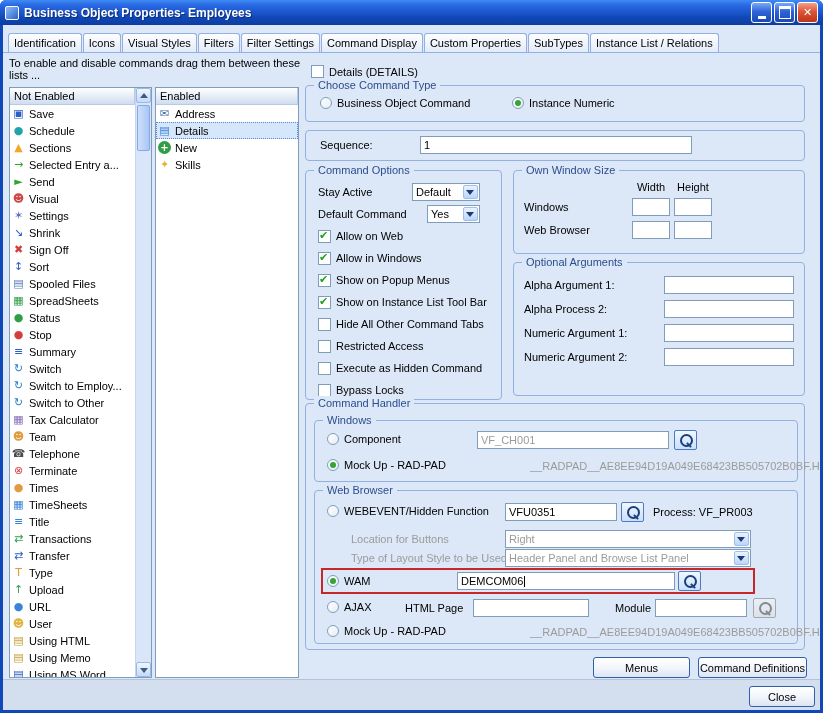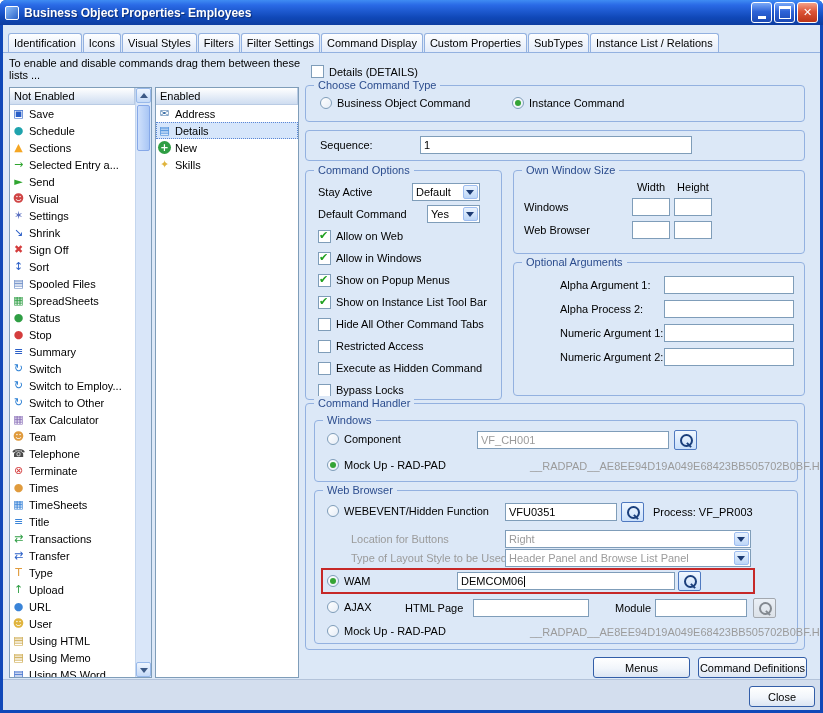--- a/index.html
+++ b/index.html
@@ -92,21 +92,21 @@
 
   .ows-rows { position:absolute; left:10px; top:8px; right:6px; }
   .ows-hdr { display:flex; height:16px; align-items:center; }
   .ows-hdr .sp { width:108px; } .ows-hdr .col { width:38px; text-align:center; margin-right:4px; }
   .owsrow { display:flex; height:23px; align-items:center; }
   .owsrow .owslabel { width:108px; }
   .owsrow input { position:static; width:38px; margin-right:4px; }
 
   .oa-rows { position:absolute; left:10px; top:10px; right:10px; }
   .oarow { display:flex; height:24px; align-items:center; }
-  .oarow .oalabel { flex:1;margin-left:36px; }
+  .oarow .oalabel { flex:1; }
   .oarow input { position:static; width:130px; }
 
   .footer { position:absolute; left:0; right:0; bottom:0; height:31px; background:#d3deee; border-top:1px solid #b3c3da; }
 </style>
 </head>
 <body>
 
 <div class="window">
   <div class="titlebar">
     <span class="appicon"></span>
@@ -311,21 +311,21 @@
       </div>
 
       <div class="group" style="left:0; top:24px; width:500px; height:37px;">
         <span class="gtitle">Choose Command Type</span>
         <div class="row" style="left:14px; top:11px;">
           <span class="radio"></span>
           <span>Business Object Command</span>
         </div>
         <div class="row" style="left:206px; top:11px;">
           <span class="radio on"></span>
-          <span>Instance Command</span>
+          <span>Instance Numeric</span>
         </div>
       </div>
 
       <div class="group" style="left:0; top:69px; width:500px; height:31px;">
         <span class="row" style="left:14px; top:8px;">Sequence:</span>
         <input class="text" style="left: 114px; top: 5px; width: 272px;" value="1">
       </div>
 
       <div class="group" style="left:0; top:109px; width:197px; height:230px;">
         <span class="gtitle">Command Options</span>

